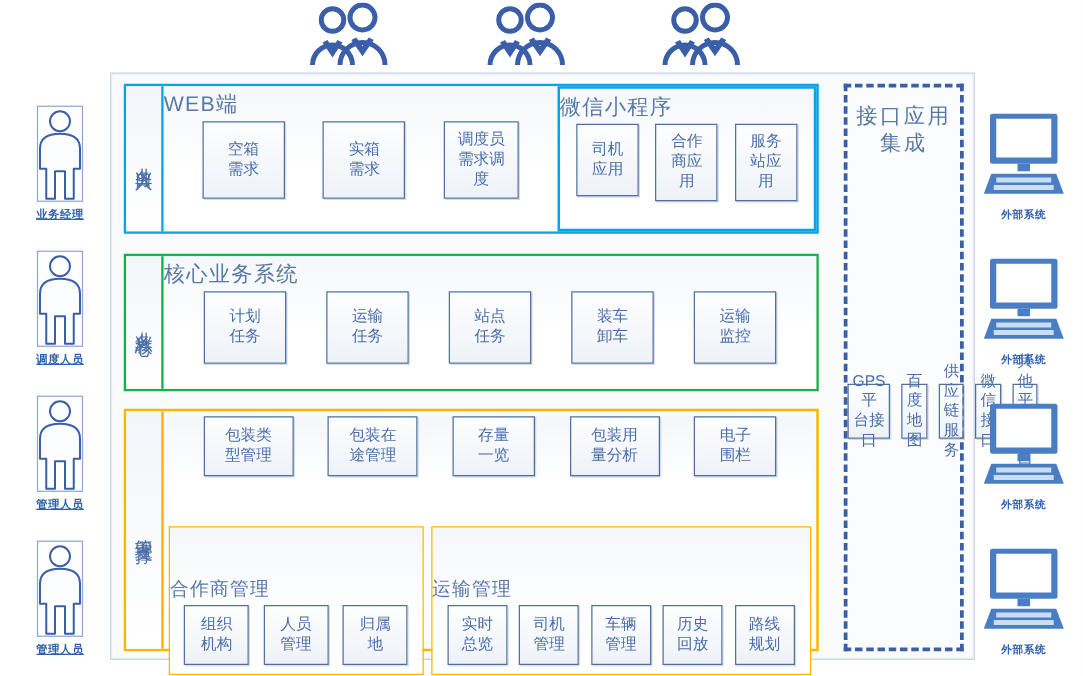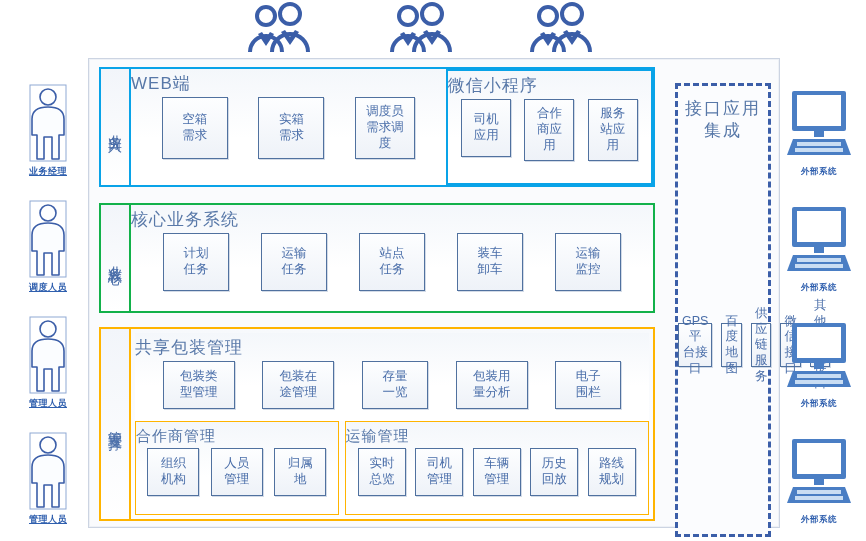--- a/index.html
+++ b/index.html
@@ -72,42 +72,42 @@
   }
   .panel-b { border: 2px solid #09a3e8; }
   .panel-o { border: 1.5px solid #ffb400; }
   .panel-plain { border: none; }
 
   .panel-title {
     text-align: left; color: #5878a8;
     font-size: 17px; line-height: 1.1;
     padding: 6px 0 3px 0; letter-spacing: 1px;
   }
-  .panel-title.sm { font-size: 15px; }
+  .panel-title.sm { font-size: 15px; margin-top: 36px; }
 
   .cells {
     flex: 1 1 auto; display: flex; align-items: flex-start;
     justify-content: space-evenly; padding: 0 5px 7px 5px; gap: 5px;
   }
 
   
   .cell {
     background: linear-gradient(180deg,#fdfeff 0%, #eef2f8 100%);
     border: 1px solid #50719f;
     color: #4a6ea9;
     font-size: 12.5px; line-height: 1.25;
     text-align: center;
     display: flex; align-items: center; justify-content: center;
     padding: 2px 3px;
     box-shadow: 1px 1px 0 rgba(80,113,159,0.25);
   }
 
   
   .iface {
-    position: absolute; right: 8px; top: 24px;
+    position: absolute; right: 8px; top: 8px;
     width: 96px; height: 454px;
     border: 3px dashed #3b5ea8;
     background: #fbfcfe;
     display: flex; flex-direction: column; align-items: center;
   }
   .iface-title {
     color: #5878a8; font-size: 17px; line-height: 1.3;
     text-align: center; padding: 12px 0 14px 0; letter-spacing: 2px;
   }
   .iface-list { flex: 1 1 auto; width: 100%; display: flex;
@@ -255,21 +255,20 @@
           </div>
         </div>
       </div>
     </div>
 
     <div class="band band-orange" style="left:10px; top:268px; width:556px; height:194px;">
       <div class="band-label">管理支撑</div>
       <div class="band-body" style="flex-direction:column; padding:4px;">
 
         <div class="panel panel-plain" style="flex:0 0 88px; border:none;">
-          <div class="panel-title">共享包装管理</div>
           <div class="cells">
             <div class="cell" style="width:72px;height:48px">包装类<br>型管理</div>
             <div class="cell" style="width:72px;height:48px">包装在<br>途管理</div>
             <div class="cell" style="width:66px;height:48px">存量<br>一览</div>
             <div class="cell" style="width:72px;height:48px">包装用<br>量分析</div>
             <div class="cell" style="width:66px;height:48px">电子<br>围栏</div>
           </div>
         </div>
 
         <div style="flex:1 1 auto; display:flex; gap:6px;">

